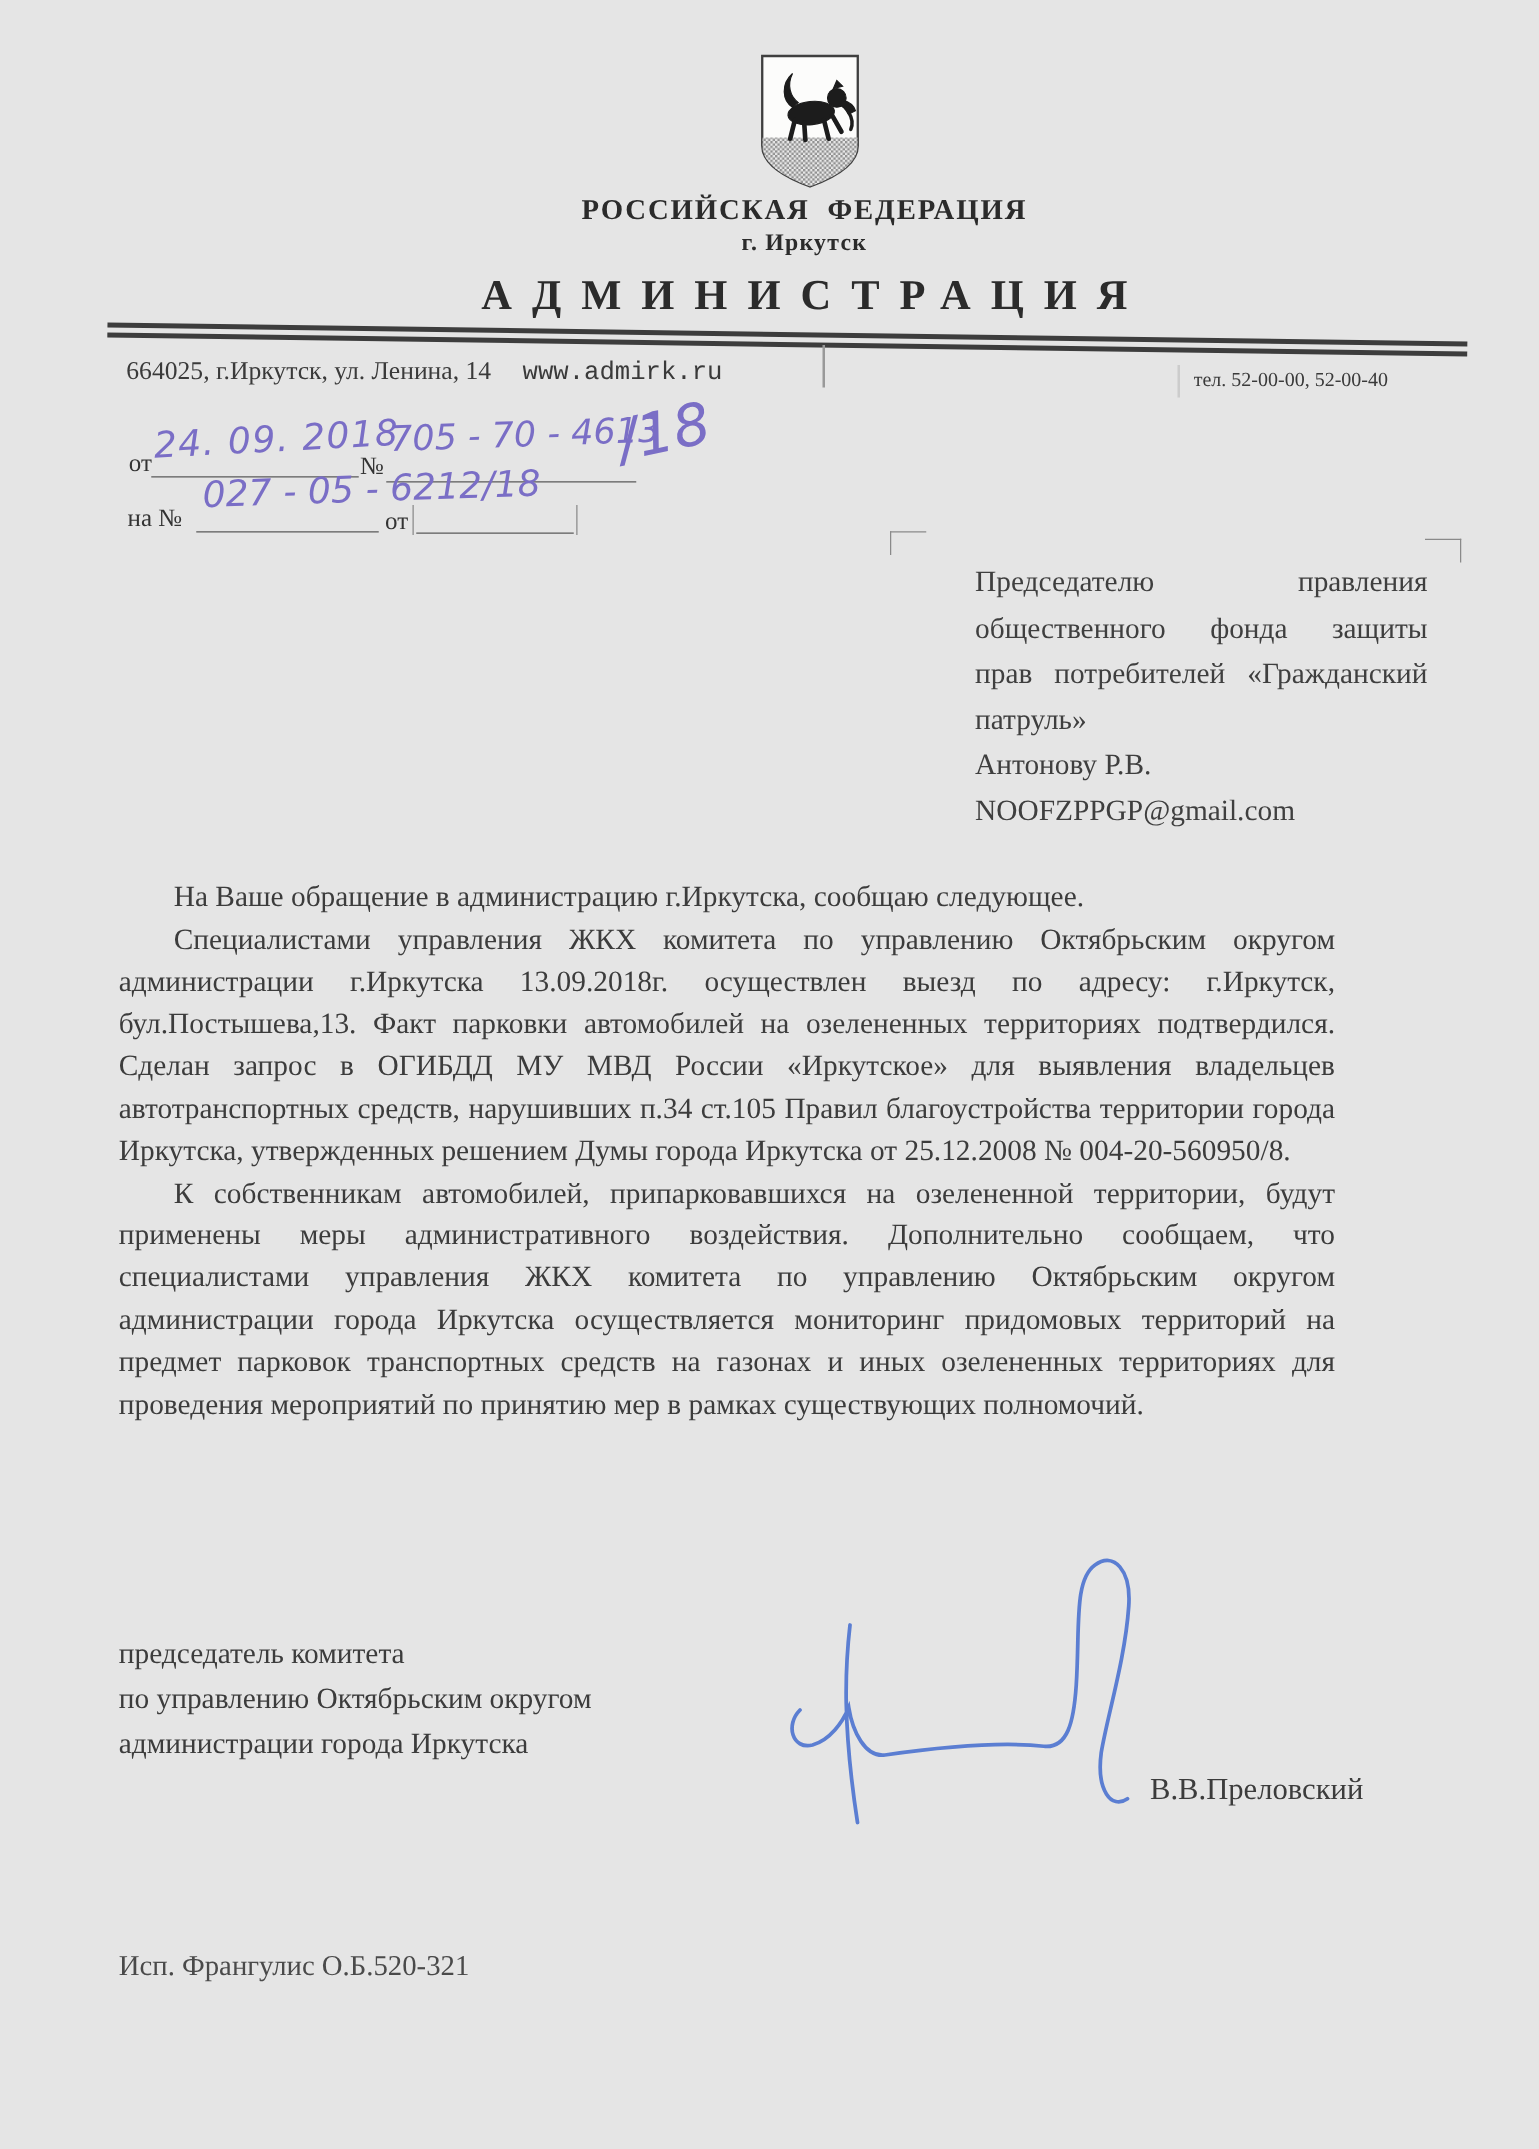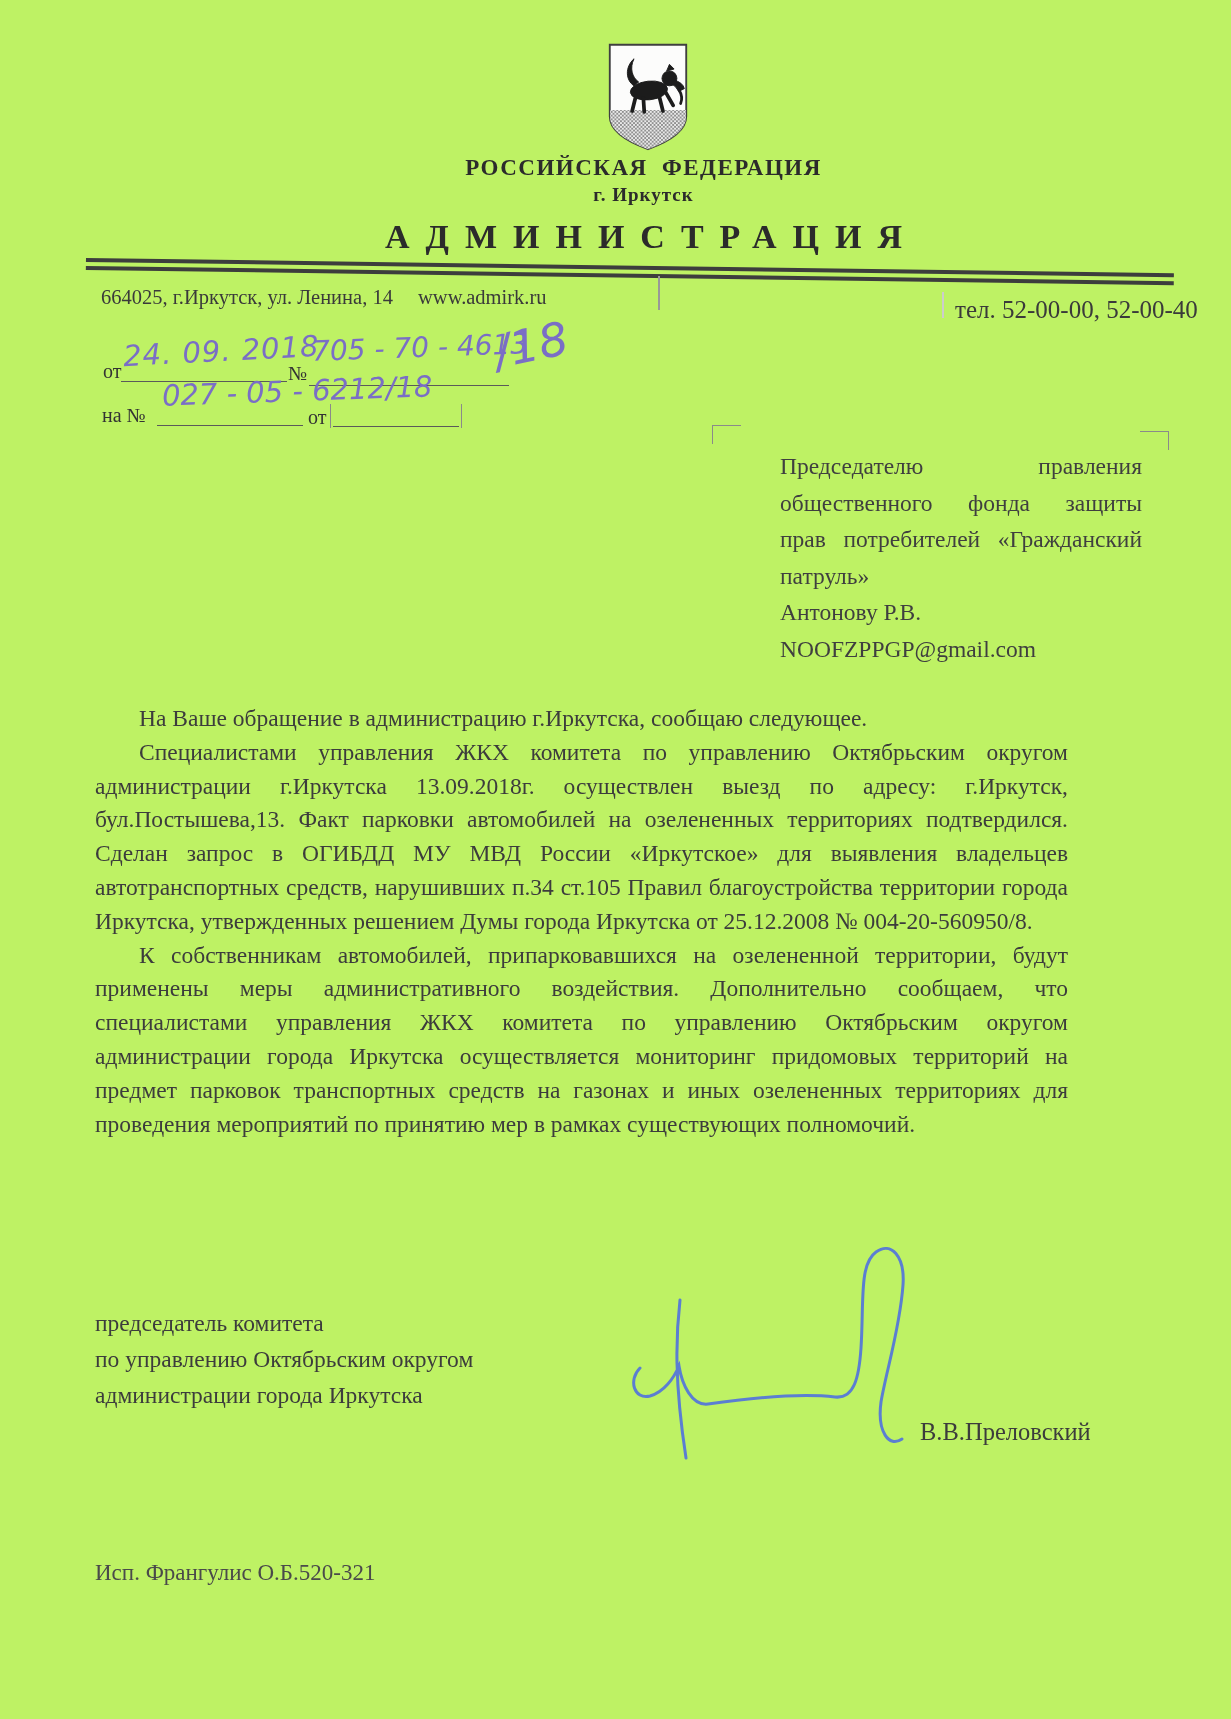--- a/index.html
+++ b/index.html
@@ -1,35 +1,35 @@
 <!DOCTYPE html>
 <html><head>
 <meta charset="utf-8">
 <style>
   html,body{margin:0;padding:0;background:#ffffff;}
   .page{
     position:relative; width:1231px; height:1719px; overflow:hidden;
-    background:#bef264; color:#3a3a3a;
+    background:#e5e5e5; color:#3a3a3a;
     font-family:"Liberation Serif", serif;
   }
   
   .coat{position:absolute; top:42px; left:603px; width:90px; height:110px;}
   .lh-text{position:absolute; left:0; right:0; text-align:center; transform:translateX(28px); color:#2b2b2b;}
   .country{top:155px; font-weight:bold; font-size:23px; letter-spacing:1.5px; word-spacing:7px;}
   .city{top:184px; font-weight:bold; font-size:19px; letter-spacing:1px;}
   .org{top:218px; font-weight:bold; font-size:34px; letter-spacing:16px; padding-left:16px;}
   .rule{position:absolute; top:258px; left:86px; width:1088px; transform:rotate(0.8deg); transform-origin:left top;}
   .rule-line{height:3.5px; background:#3d3d3d; margin-bottom:4.5px;}
   
   .addr{position:absolute; top:286px; left:101px; font-size:20.5px; white-space:nowrap;}
-  .addr .site{margin-left:20px;}
+  .addr .site{margin-left:20px;font-family:Liberation Mono, monospace;}
   .vdiv{position:absolute; background:#999; width:1.5px;}
   .vdiv.d1{left:658px; top:276px; height:34px;}
   .vdiv.d2{left:942px; top:292px; height:26px; background:#ccc;}
-  .phone{position:absolute; top:296px; left:955px; font-size:25px; white-space:nowrap;}
+  .phone{position:absolute; top:296px; left:955px; font-size:16px; white-space:nowrap;}
   
   .ref-label{position:absolute; font-size:20px; color:#333;}
   .u{position:absolute; height:1px; background:#5a5a5a;}
   .tick{position:absolute; width:1px; background:#8a8a8a;}
   .hw{
     position:absolute; font-family:"DejaVu Sans", sans-serif; font-style:italic;
     white-space:nowrap; line-height:1;
   }
   
   .bracket{position:absolute; border-color:#8a8a8a; border-style:solid;}

